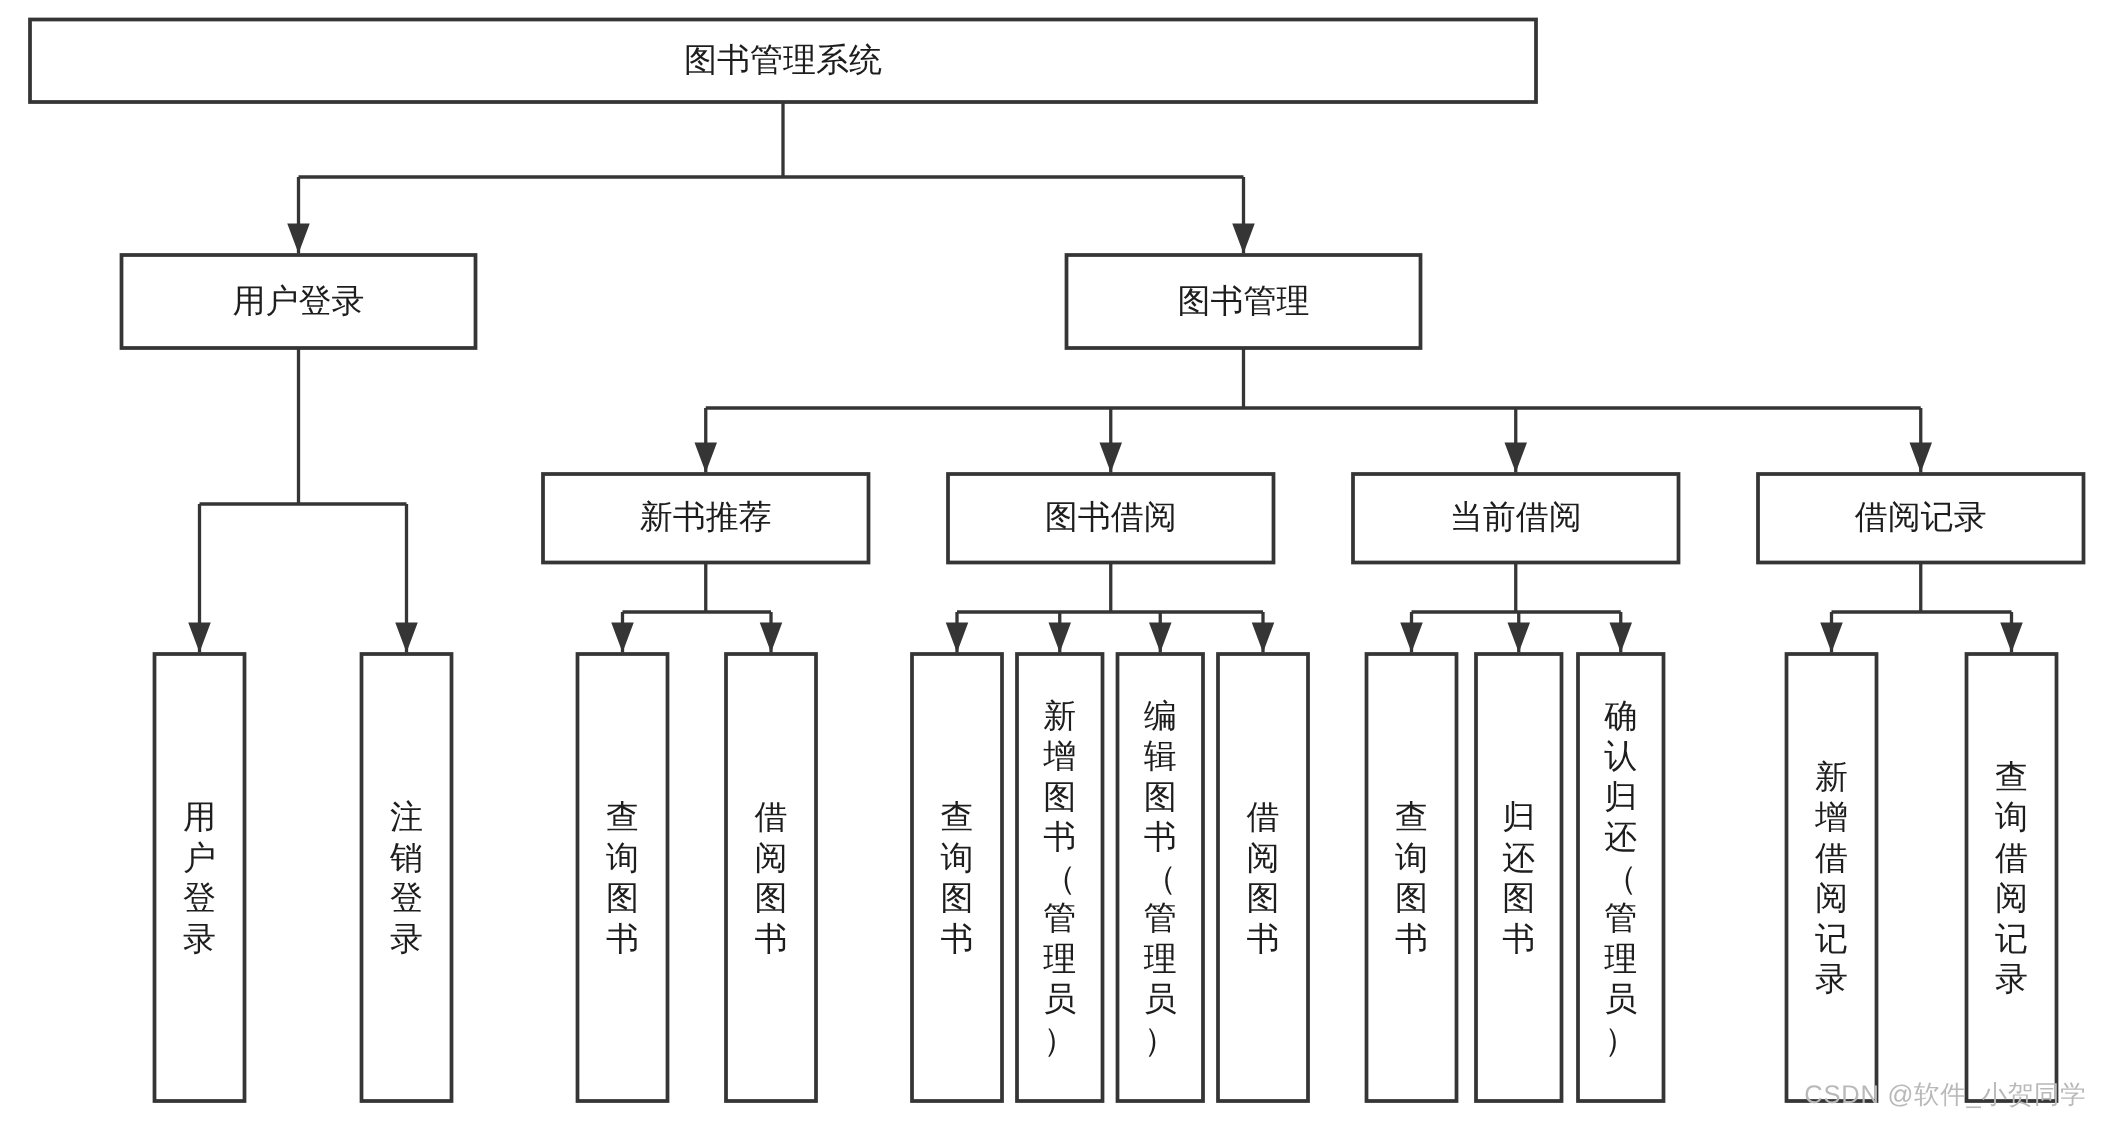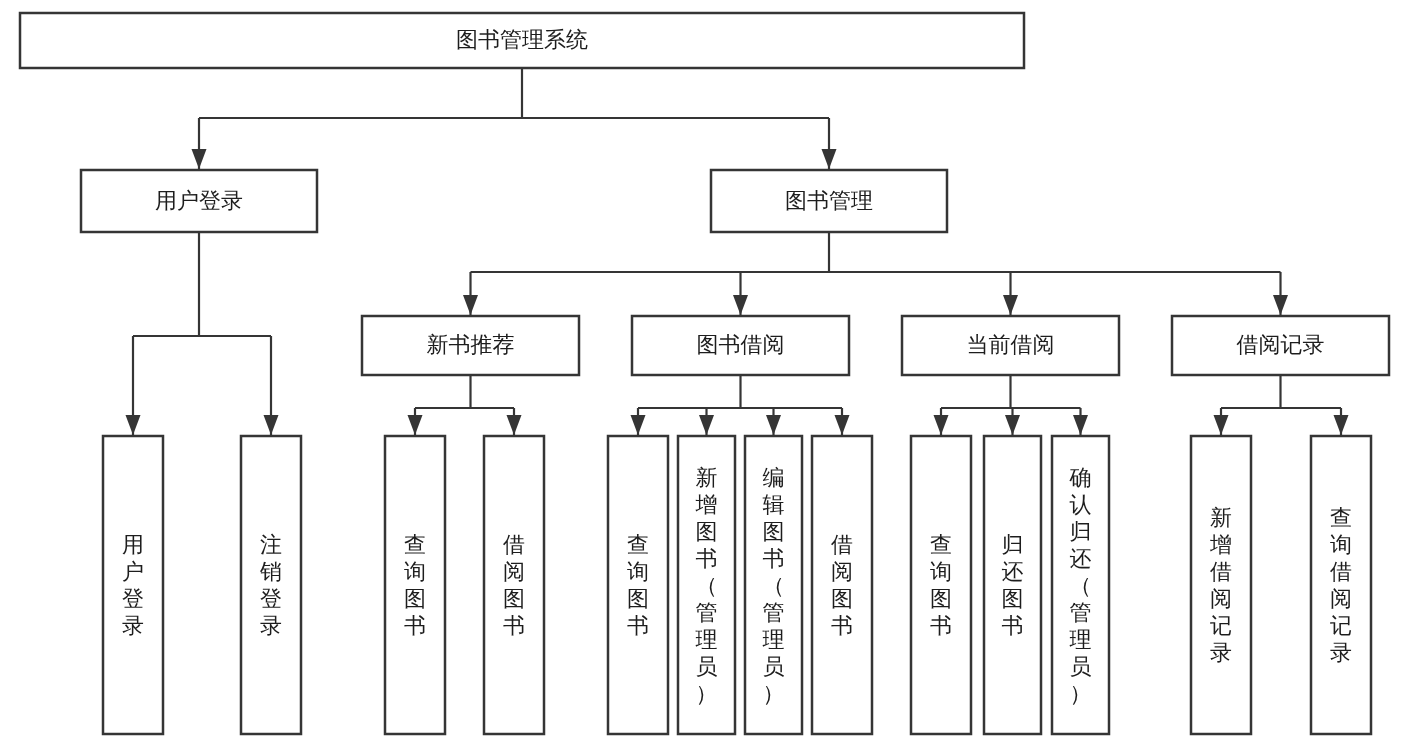--- a/index.html
+++ b/index.html
@@ -216,13 +216,14 @@
         <g>
           <rect x="1191" y="436" width="60" height="298" class="node-box"></rect>
           <text x="1221" y="525.06" class="node-label-v"><tspan x="1221" dy="0">新</tspan><tspan x="1221" dy="27">增</tspan><tspan x="1221" dy="27">借</tspan><tspan x="1221" dy="27">阅</tspan><tspan x="1221" dy="27">记</tspan><tspan x="1221" dy="27">录</tspan></text>
         </g>
         <g>
           <rect x="1311" y="436" width="60" height="298" class="node-box"></rect>
           <text x="1341" y="525.06" class="node-label-v"><tspan x="1341" dy="0">查</tspan><tspan x="1341" dy="27">询</tspan><tspan x="1341" dy="27">借</tspan><tspan x="1341" dy="27">阅</tspan><tspan x="1341" dy="27">记</tspan><tspan x="1341" dy="27">录</tspan></text>
         </g>
       </g>
   </svg>
+  <div class="watermark">CSDN @软件_小贺同学</div>
 </div>
 
 </body></html>

